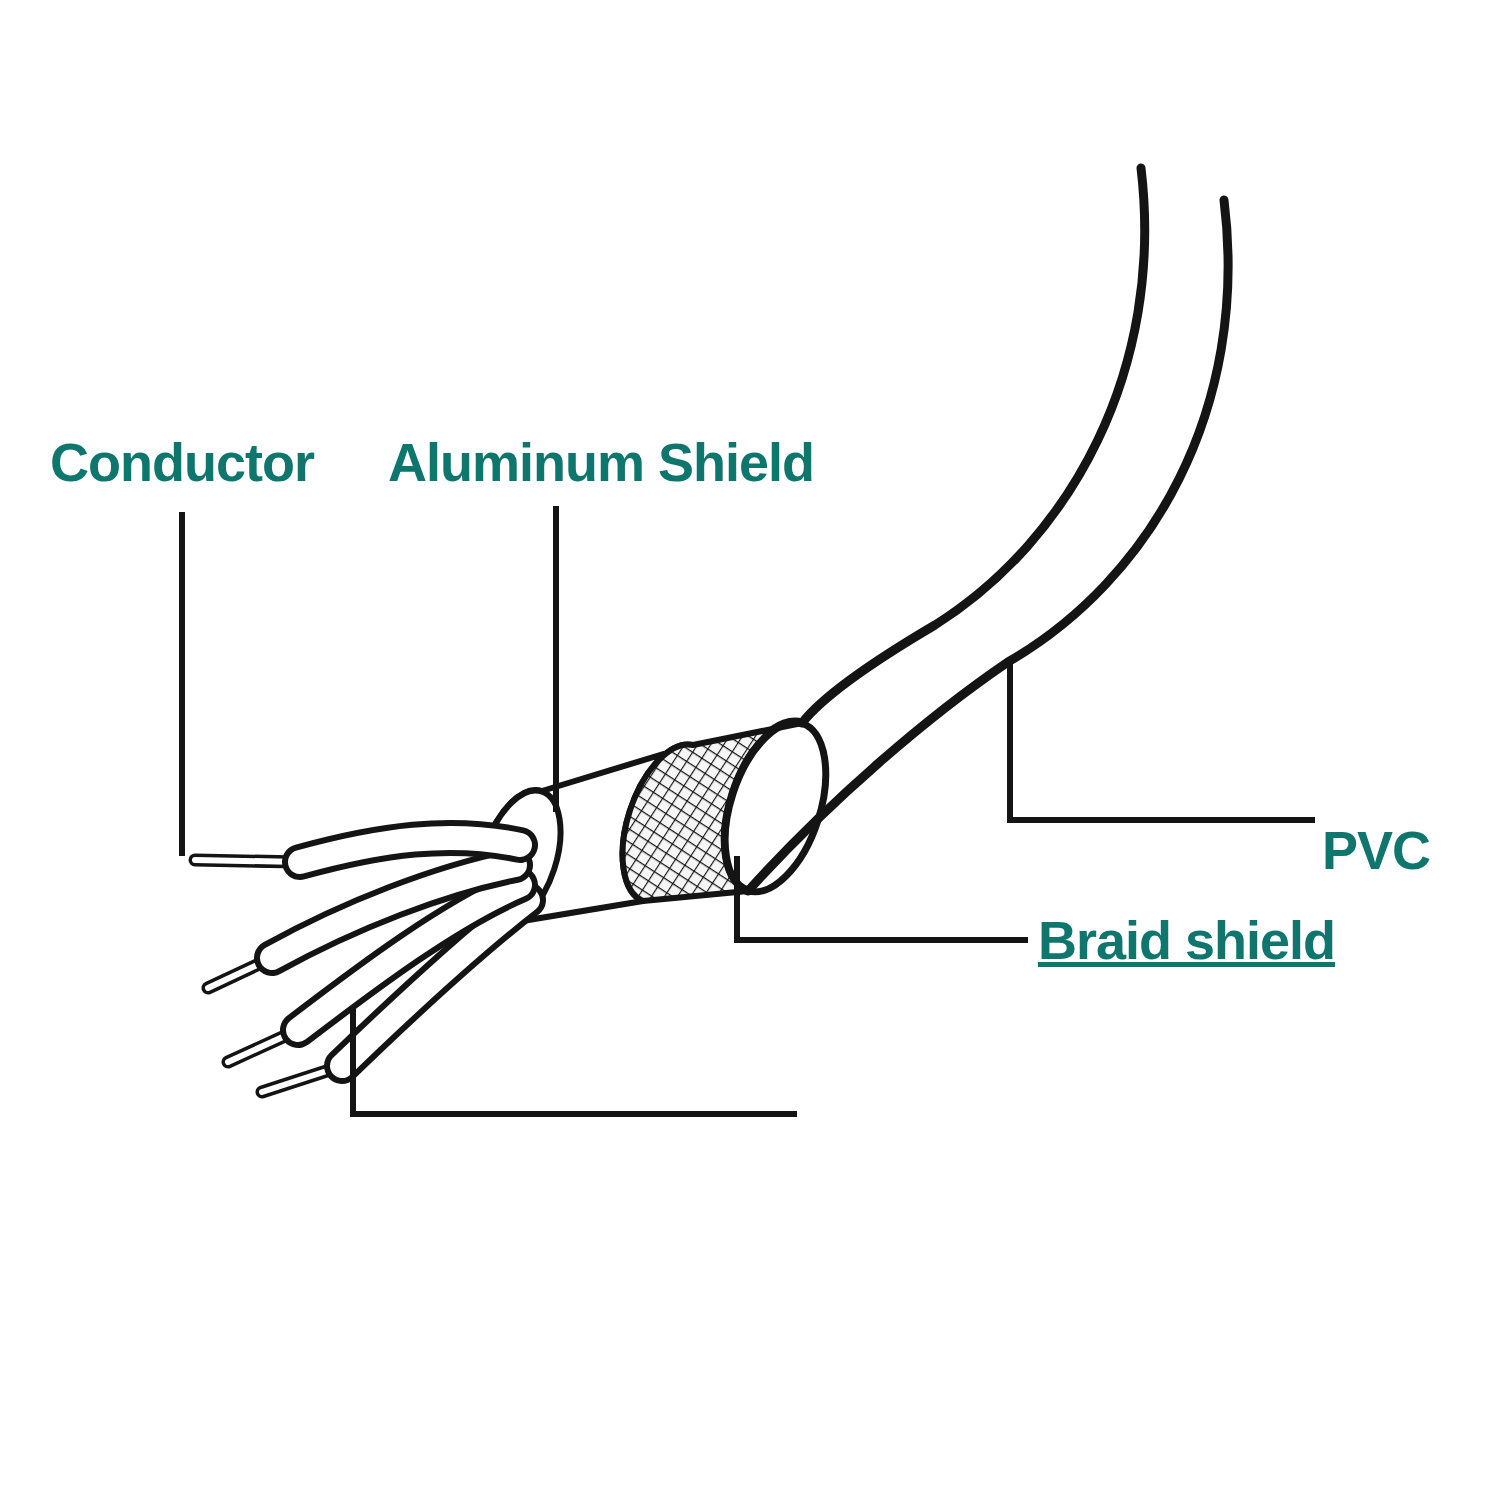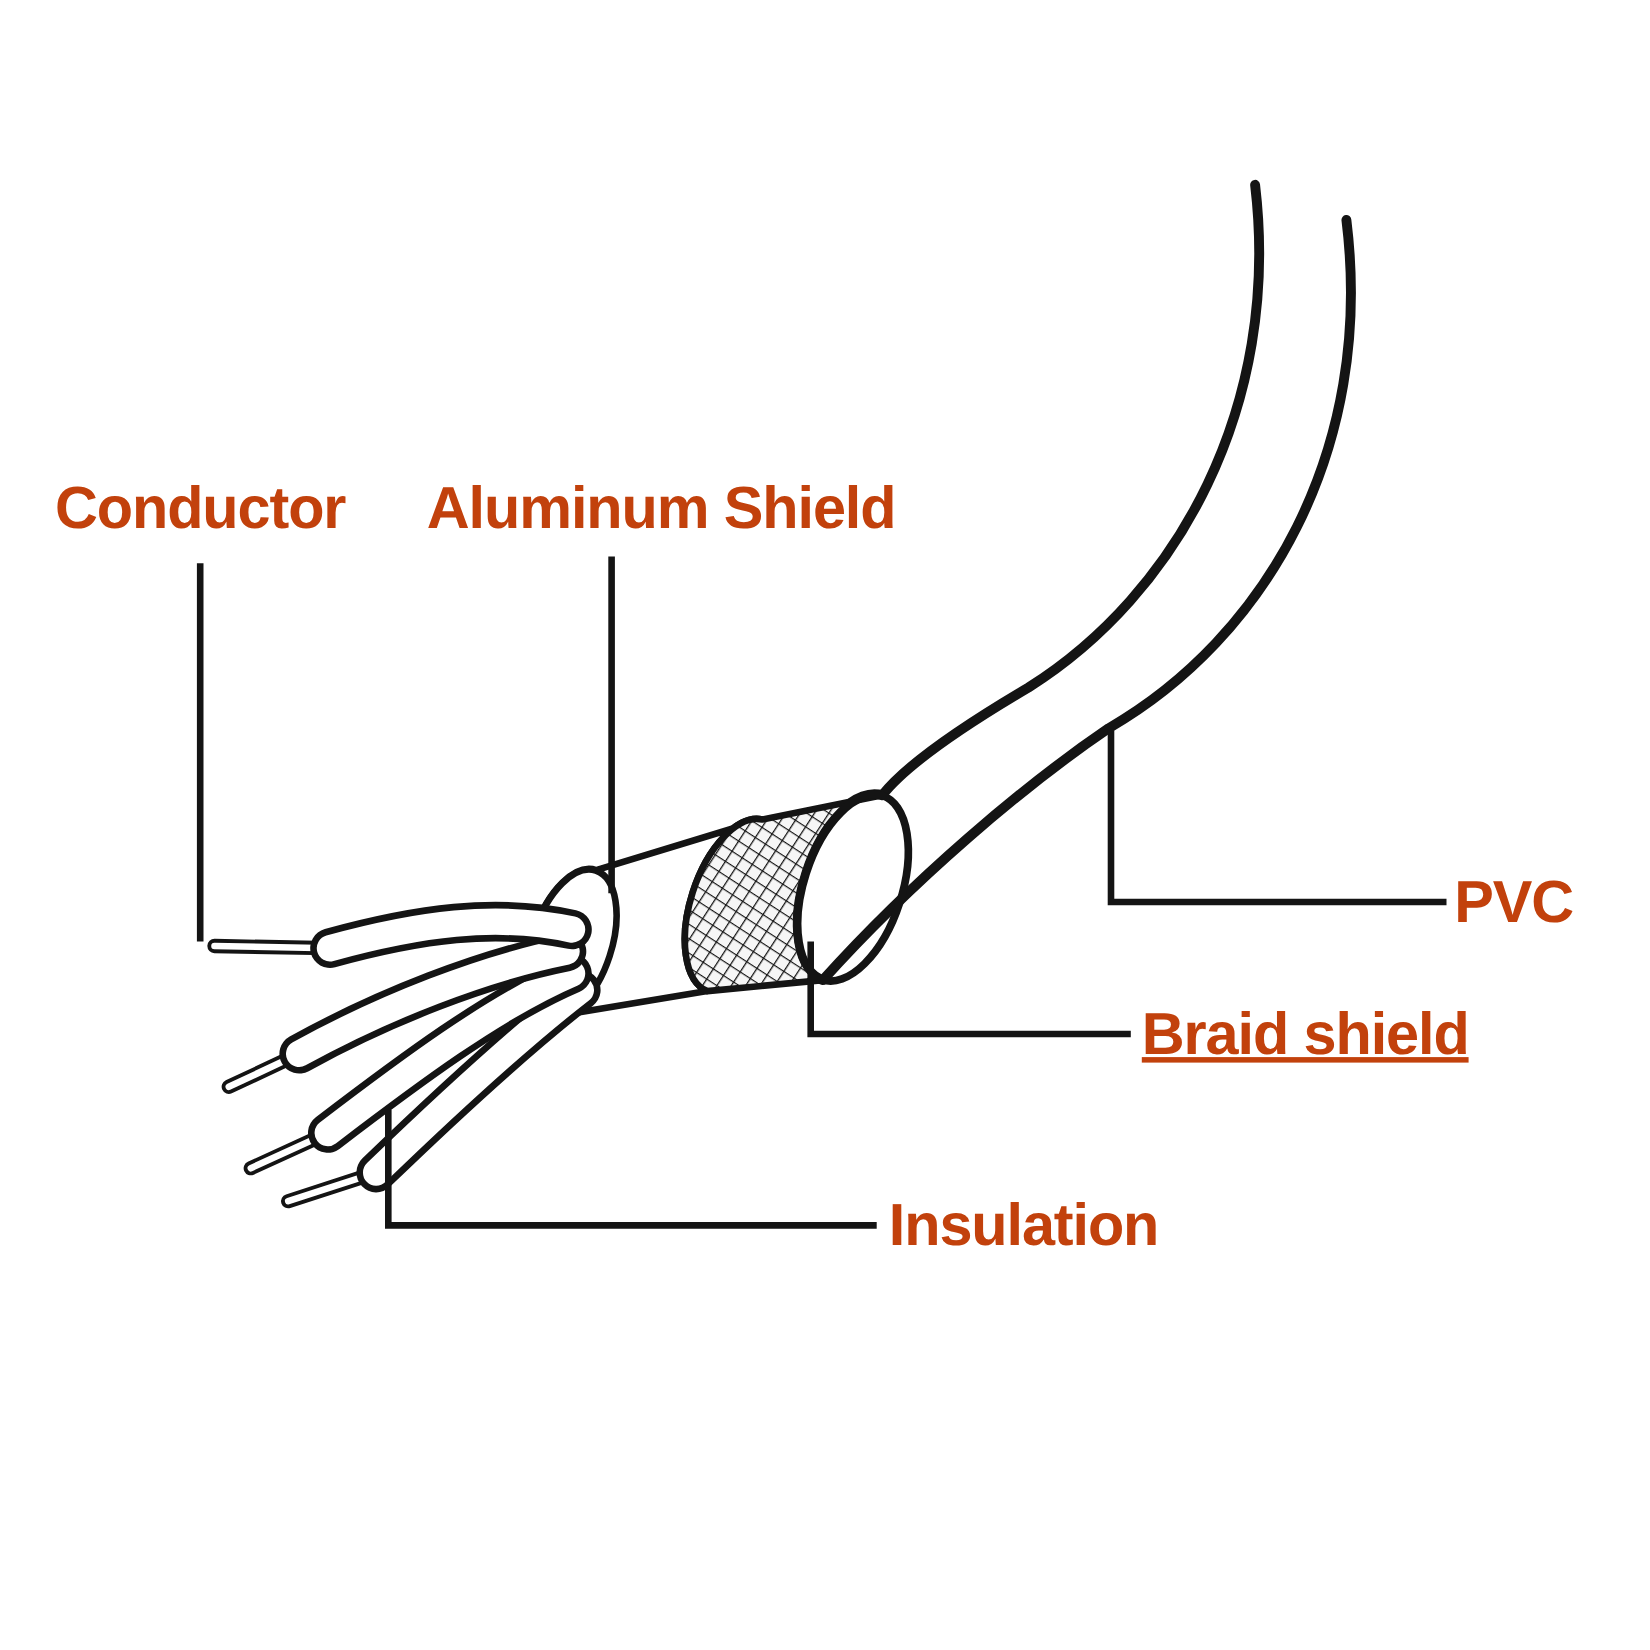--- a/index.html
+++ b/index.html
@@ -9,27 +9,27 @@
     background:#ffffff;
     font-family:"Liberation Sans", sans-serif;
     overflow:hidden;
   }
   #art{position:absolute;left:0;top:0;width:1500px;height:1500px;}
   .label{
     position:absolute;
     font-weight:700;
     font-size:54px;
     letter-spacing:-1px;
-    color:#c2410c;
+    color:#0f766e;
     white-space:nowrap;
     line-height:1;
   }
   .label-conductor{left:50px;top:435px;}
   .label-aluminum{left:388px;top:435px;text-align:center;}
-  .label-pvc{left:1322px;top:793px;}
+  .label-pvc{left:1322px;top:823px;}
   .label-braid{left:1038px;top:913px;text-decoration:underline;}
   .label-insulation{left:808px;top:1087px;}
 </style>
 </head>
 <body>
 
 <div id="stage">
 
   <svg id="art" viewBox="0 0 1500 1500" xmlns="http://www.w3.org/2000/svg">
     <defs>
@@ -102,15 +102,14 @@
       <path d="M 1010 664 L 1010 820 L 1315 820"></path>
       <path d="M 737 856 L 737 940 L 1028 940"></path>
       <path d="M 353 1009 L 353 1114 L 797 1114"></path>
     </g>
   </svg>
 
   <div class="label label-conductor">Conductor</div>
   <div class="label label-aluminum">Aluminum Shield</div>
   <div class="label label-pvc">PVC</div>
   <div class="label label-braid">Braid shield</div>
-  <div class="label label-insulation">Insulation</div>
 
 </div>
 
 </body></html>

